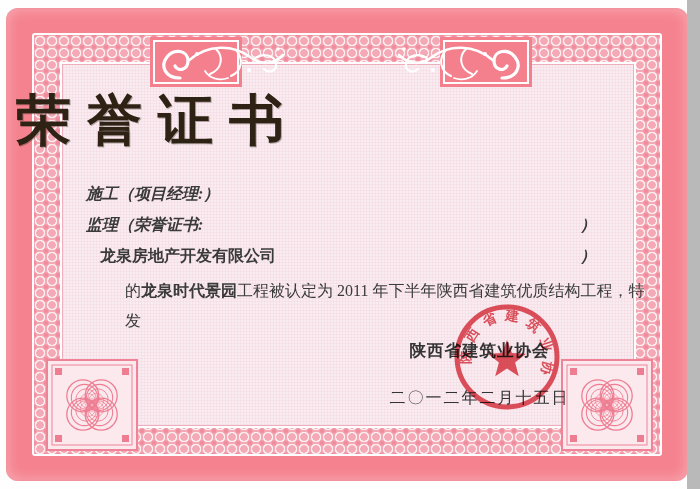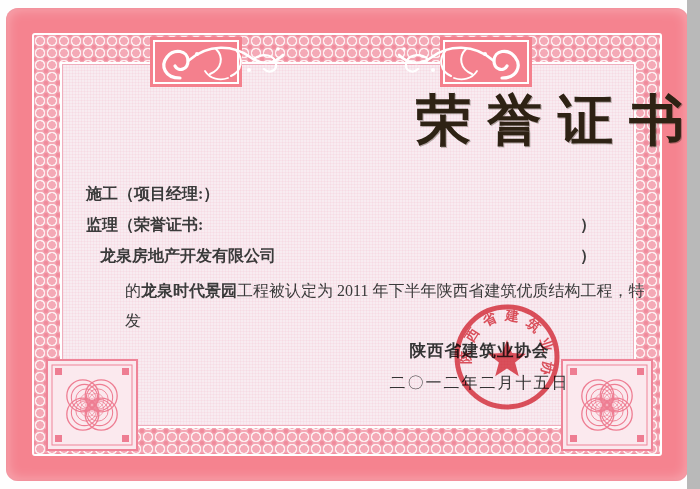--- a/index.html
+++ b/index.html
@@ -39,40 +39,40 @@
   }
 
   .ornament{position:absolute;}
   .o-scroll-left{left:150px;top:37px;}
   .o-scroll-right{left:392px;top:37px;transform:scaleX(-1);}
   .o-rosette-left{left:46px;top:359px;}
   .o-rosette-right{left:561px;top:359px;}
 
   .title{
     position:absolute;left:0;right:0;top:88px;margin:0;
-    text-align:right;padding-left:16px;
+    text-align:left;padding-left:16px;
     font-size:55px;line-height:66px;font-weight:bold;
     letter-spacing:16px;color:#2e2214;
     text-shadow:1px 1px 0 rgba(46,34,20,.35);
   }
 
   .content{position:absolute;left:86px;top:182px;width:540px;color:#3a3a3a;}
   .row{display:flex;line-height:23px;margin-bottom:8px;font-size:16px;font-weight:bold;}
   .party{width:266px;padding-left:14px;box-sizing:border-box;flex:none;}
-  .role{flex:1;display:flex;padding-right:30px;}
+  .role{flex:1;display:flex;padding-right:30px;font-style:italic;}
   .role-value{flex:1;}
   .para{
     position:absolute;left:86px;top:276px;width:530px;
     font-size:16px;line-height:30px;color:#3a3a3a;font-weight:500;margin-left:39px;
   }
   .para b{font-weight:bold;}
 
   .sign-block{position:absolute;left:382px;top:340px;width:195px;text-align:center;color:#333;}
   .issuer{font-size:16.5px;font-weight:600;letter-spacing:1px;}
-  .date{margin-top:11px;font-size:16px;font-weight:500;letter-spacing:2px;}
+  .date{margin-top:26px;font-size:16px;font-weight:500;letter-spacing:2px;}
 
   .seal{position:absolute;left:451px;top:301px;mix-blend-mode:multiply;opacity:.88;}
 </style>
 </head>
 <body>
 
 <div class="scan">
 
   <div class="band">
     <div class="guilloche"></div>

